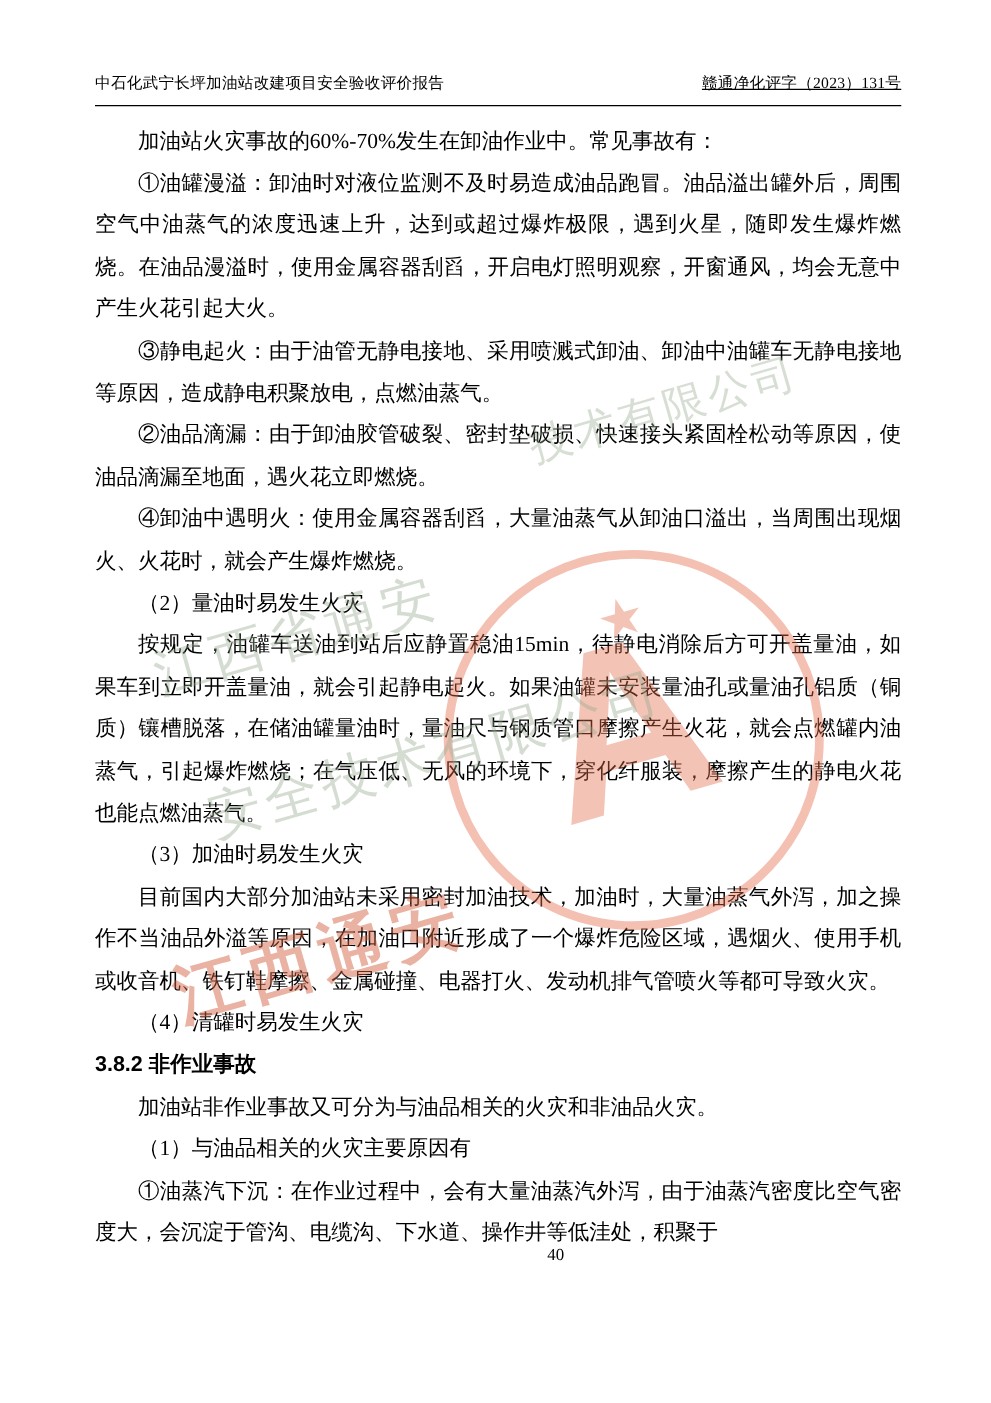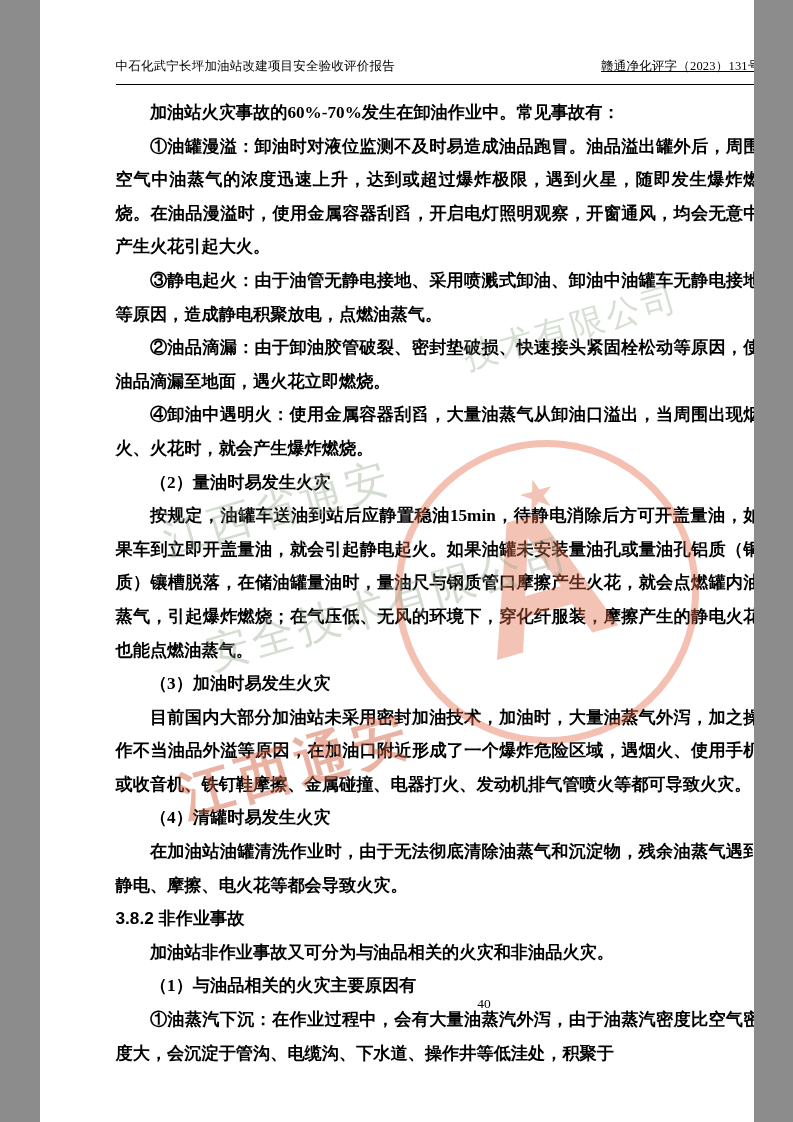--- a/index.html
+++ b/index.html
@@ -2,21 +2,21 @@
 <html><head>
 <meta charset="utf-8">
 <style>
   html, body {
     margin: 0;
     padding: 0;
     background: #8c8c8c;
   }
   .page {
     position: relative;
-    width: 714px;
+    width: 793px;
     height: 1122px;
     background: #ffffff;
     margin: 0 auto;
     overflow: hidden;
     font-family: "Liberation Serif", "DejaVu Serif", serif;
     color: #000000;
   }
 
   
   .header {
@@ -48,21 +48,20 @@
     top: 96px;
     width: 645px;
     font-size: 17.2px;
     line-height: 33.6px;
     text-align: justify;
     text-justify: inter-ideograph;
   }
   .content p {
     margin: 0;
     text-indent: 2em;
-    font-weight: bold;
   }
   .content h3 {
     margin: 0;
     font-size: 17.2px;
     line-height: 33.6px;
     font-weight: bold;
     text-indent: 0;
     font-family: Liberation Sans, sans-serif;
   }
 
@@ -177,21 +176,20 @@
     <p>加油站火灾事故的60%-70%发生在卸油作业中。常见事故有：</p>
     <p>①油罐漫溢：卸油时对液位监测不及时易造成油品跑冒。油品溢出罐外后，周围空气中油蒸气的浓度迅速上升，达到或超过爆炸极限，遇到火星，随即发生爆炸燃烧。在油品漫溢时，使用金属容器刮舀，开启电灯照明观察，开窗通风，均会无意中产生火花引起大火。</p>
     <p>③静电起火：由于油管无静电接地、采用喷溅式卸油、卸油中油罐车无静电接地等原因，造成静电积聚放电，点燃油蒸气。</p>
     <p>②油品滴漏：由于卸油胶管破裂、密封垫破损、快速接头紧固栓松动等原因，使油品滴漏至地面，遇火花立即燃烧。</p>
     <p>④卸油中遇明火：使用金属容器刮舀，大量油蒸气从卸油口溢出，当周围出现烟火、火花时，就会产生爆炸燃烧。</p>
     <p>（2）量油时易发生火灾</p>
     <p>按规定，油罐车送油到站后应静置稳油15min，待静电消除后方可开盖量油，如果车到立即开盖量油，就会引起静电起火。如果油罐未安装量油孔或量油孔铝质（铜质）镶槽脱落，在储油罐量油时，量油尺与钢质管口摩擦产生火花，就会点燃罐内油蒸气，引起爆炸燃烧；在气压低、无风的环境下，穿化纤服装，摩擦产生的静电火花也能点燃油蒸气。</p>
     <p>（3）加油时易发生火灾</p>
     <p>目前国内大部分加油站未采用密封加油技术，加油时，大量油蒸气外泻，加之操作不当油品外溢等原因，在加油口附近形成了一个爆炸危险区域，遇烟火、使用手机或收音机、铁钉鞋摩擦、金属碰撞、电器打火、发动机排气管喷火等都可导致火灾。</p>
     <p>（4）清罐时易发生火灾</p>
-    <p>在加油站油罐清洗作业时，由于无法彻底清除油蒸气和沉淀物，残余油蒸气遇到静电、摩擦、电火花等都会导致火灾。</p>
     <h3>3.8.2 非作业事故</h3>
     <p>加油站非作业事故又可分为与油品相关的火灾和非油品火灾。</p>
     <p>（1）与油品相关的火灾主要原因有</p>
     <p>①油蒸汽下沉：在作业过程中，会有大量油蒸汽外泻，由于油蒸汽密度比空气密度大，会沉淀于管沟、电缆沟、下水道、操作井等低洼处，积聚于</p>
   </div>
 
   <div class="page-number">40</div>
 
   <div class="watermark">
     <div class="wm-ring"></div>

